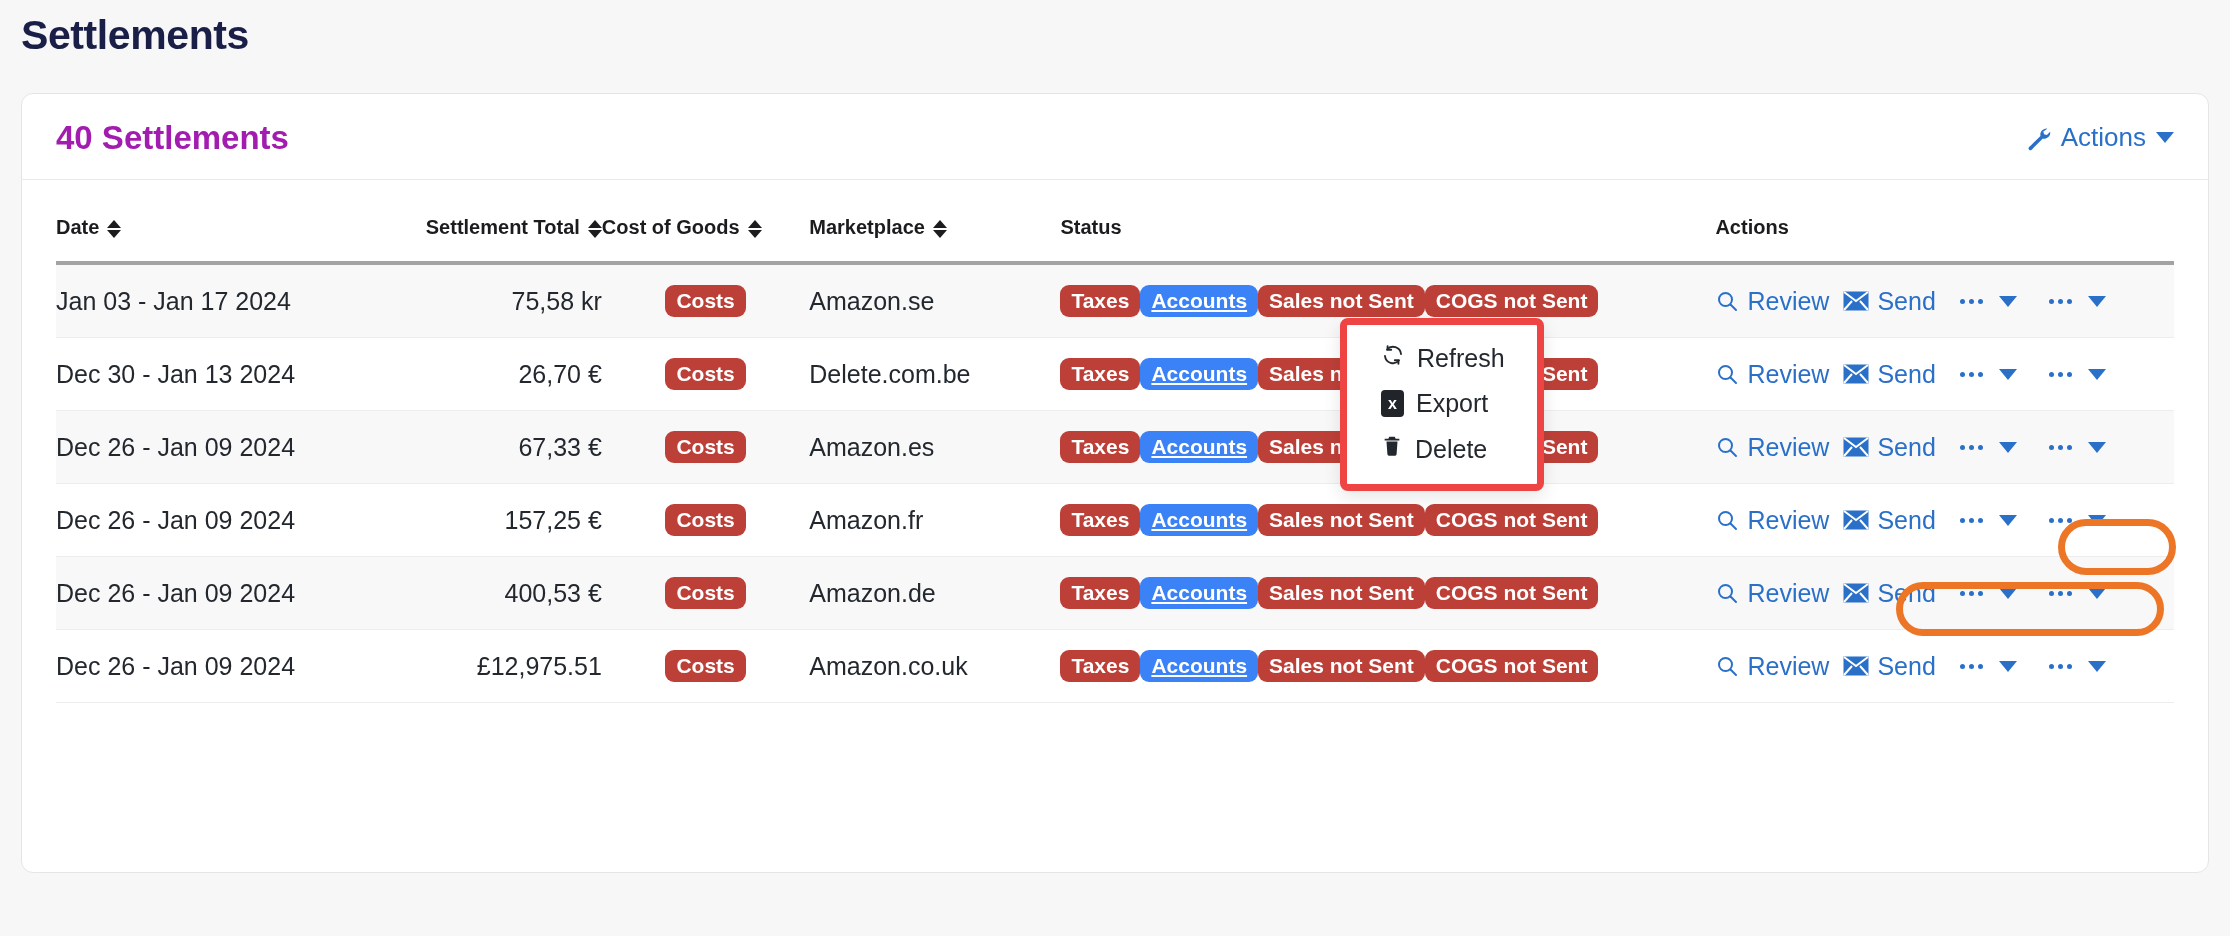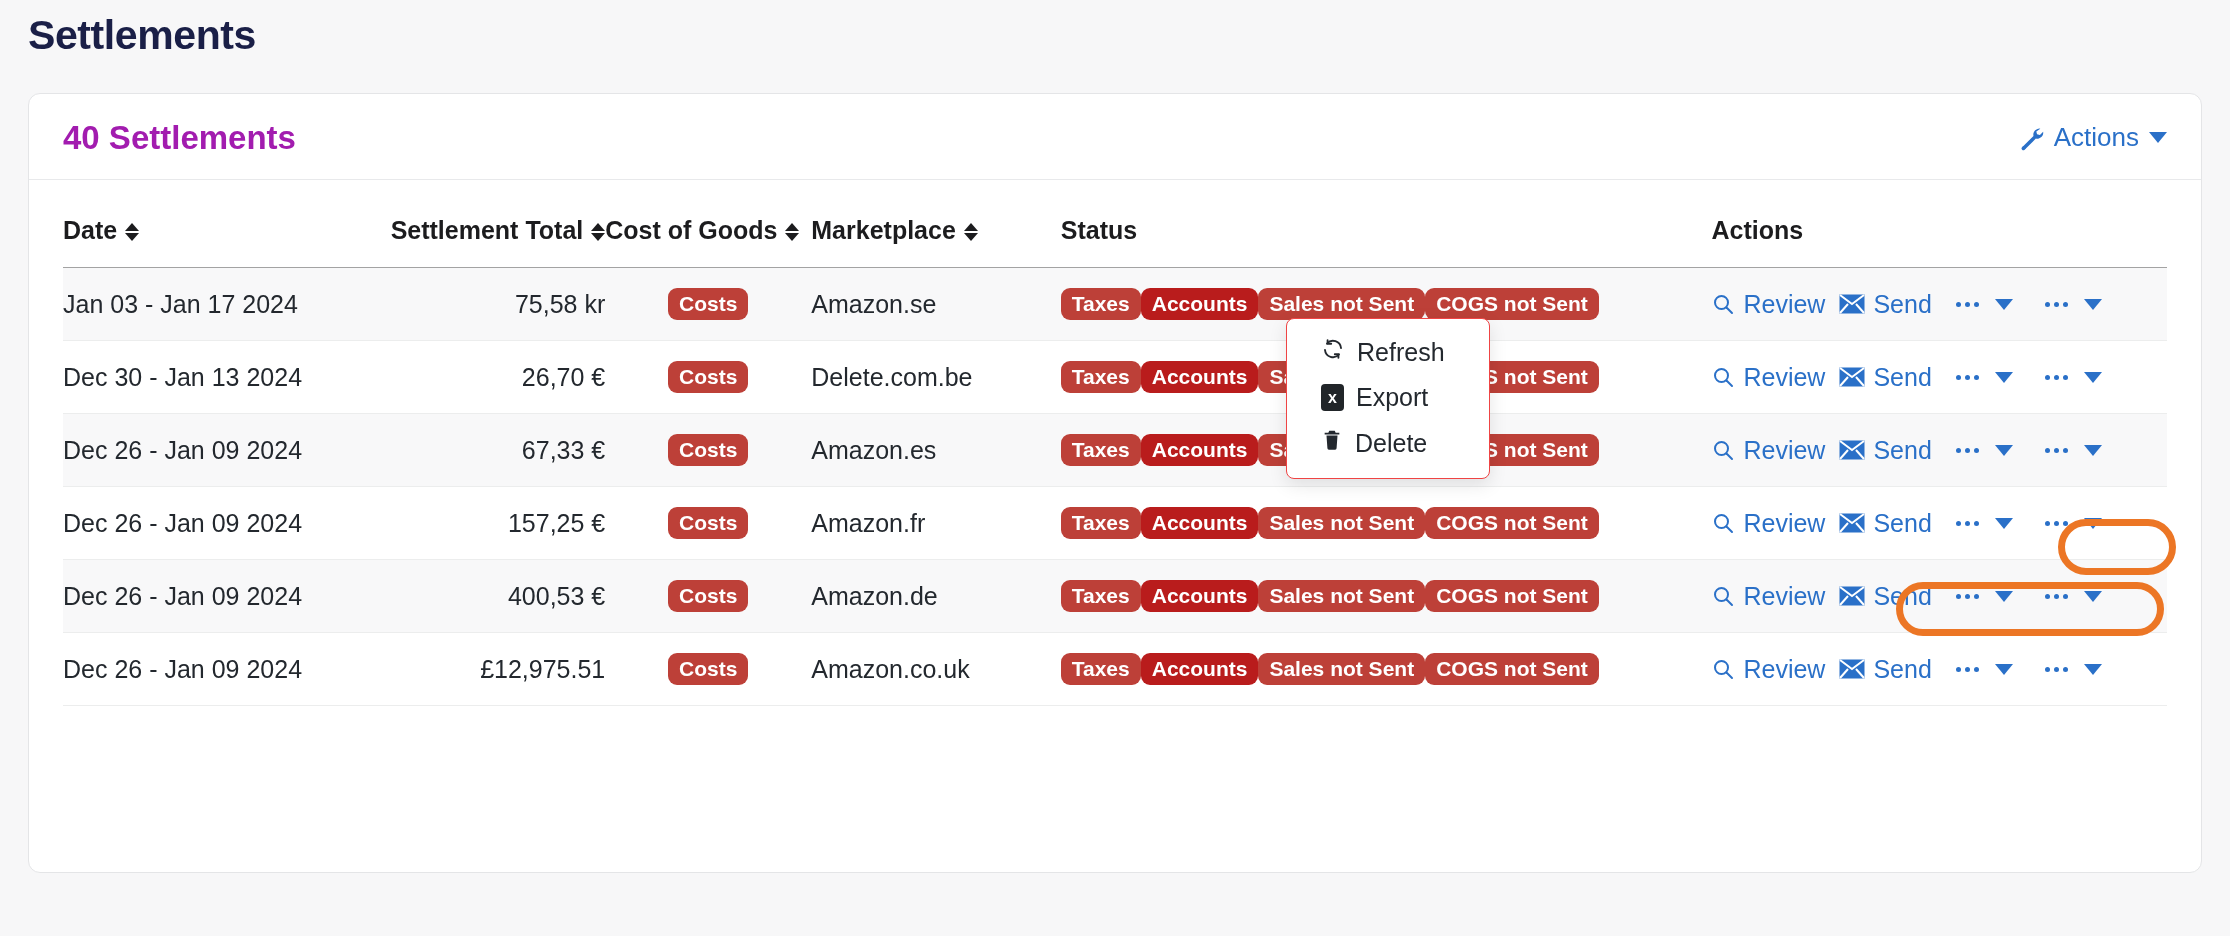--- a/index.html
+++ b/index.html
@@ -2,21 +2,21 @@
 <html><head>
 <meta charset="utf-8">
 <style>
   * { box-sizing: border-box; margin: 0; padding: 0; }
   html, body {
     width: 2230px; height: 936px;
     background: #f7f7f8;
     font-family: "Liberation Sans", sans-serif;
     overflow: hidden;
   }
-  .page { position: relative; width: 2230px; height: 936px; padding: 0 28px; }
+  .page { position: relative; width: 2230px; height: 936px; padding: 0 21px; }
 
   
   .page-title {
     font-size: 41px;
     font-weight: bold;
     color: #1a1f47;
     letter-spacing: -0.4px;
     padding-top: 12px;
     padding-left: 0px;
   }
@@ -70,26 +70,26 @@
     border-left: 9px solid transparent;
     border-right: 9px solid transparent;
     border-top: 11px solid #2a70c8;
     display: inline-block;
   }
 
   
   .table-wrap { padding: 0 34px; }
   table { width: 100%; border-collapse: collapse; table-layout: fixed; }
   thead th {
-    font-size: 25px;
+    font-size: 20px;
     font-weight: bold;
     color: #1c1c1e;
     text-align: left;
     padding: 36px 0 22px 0;
-    border-bottom: 1px solid #a3a3a3;
+    border-bottom: 4px solid #a3a3a3;
     white-space: nowrap;
   }
   thead th.num { text-align: right; }
   .th-inner { display: inline-flex; align-items: center; gap: 8px; }
   .sort-arrows {
     display: inline-flex; flex-direction: column; gap: 2px;
     position: relative; top: 1px;
   }
   .sort-arrows i {
     display: block; width: 0; height: 0;
@@ -125,21 +125,21 @@
     display: inline-block;
     font-size: 21px;
     font-weight: bold;
     color: #ffffff;
     border-radius: 9px;
     padding: 5px 11px 6px 11px;
     line-height: 1;
     white-space: nowrap;
   }
   .badge.red   { background: #bd4038; }
-  .badge.navy  { background: #b91c1c; }
+  .badge.navy  { background: #3b82f6; text-decoration: underline; }
   .status-cell { display: flex; align-items: center; }
 
   
   .row-actions {
     display: flex;
     align-items: center;
     gap: 14px;
     color: #2a70c8;
     font-size: 25px;
     white-space: nowrap;
@@ -158,25 +158,25 @@
     border-left: 9px solid transparent;
     border-right: 9px solid transparent;
     border-top: 11px solid #2a70c8;
     display: inline-block;
   }
   .dd-group { display: inline-flex; align-items: center; gap: 14px; cursor: pointer; padding: 6px 8px; }
 
   
   .dropdown-menu {
     position: absolute;
-    left: 1257px;
+    left: 1318px;
     top: 224px;
     width: 204px;
     background: #ffffff;
-    border: 1px solid #ef4444;
+    border: 7px solid #ef4444;
     border-radius: 8px;
     box-shadow: 0 6px 18px rgba(0,0,0,0.10);
     padding: 10px 0 12px 0;
     z-index: 40;
   }
   .dropdown-item {
     display: flex;
     align-items: center;
     gap: 12px;
     font-size: 25px;

